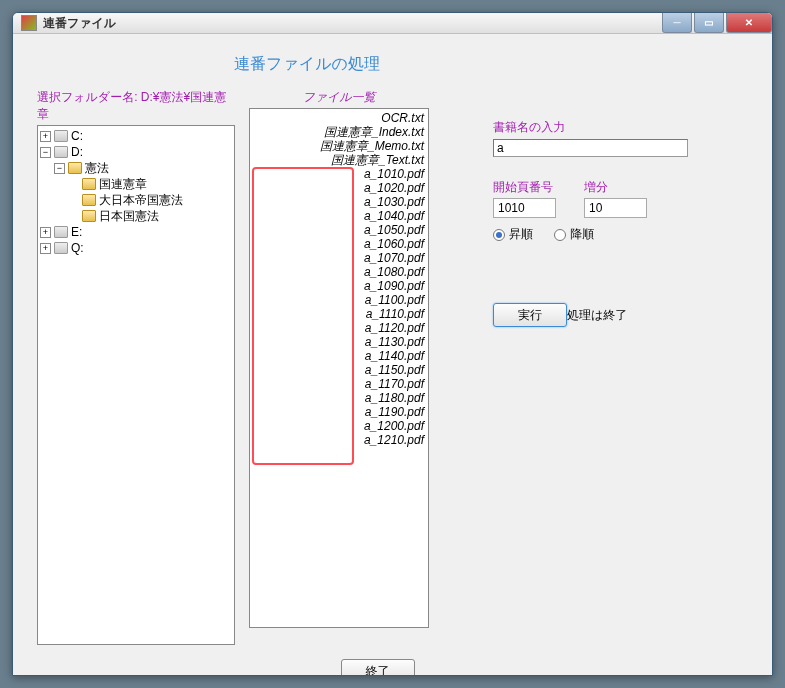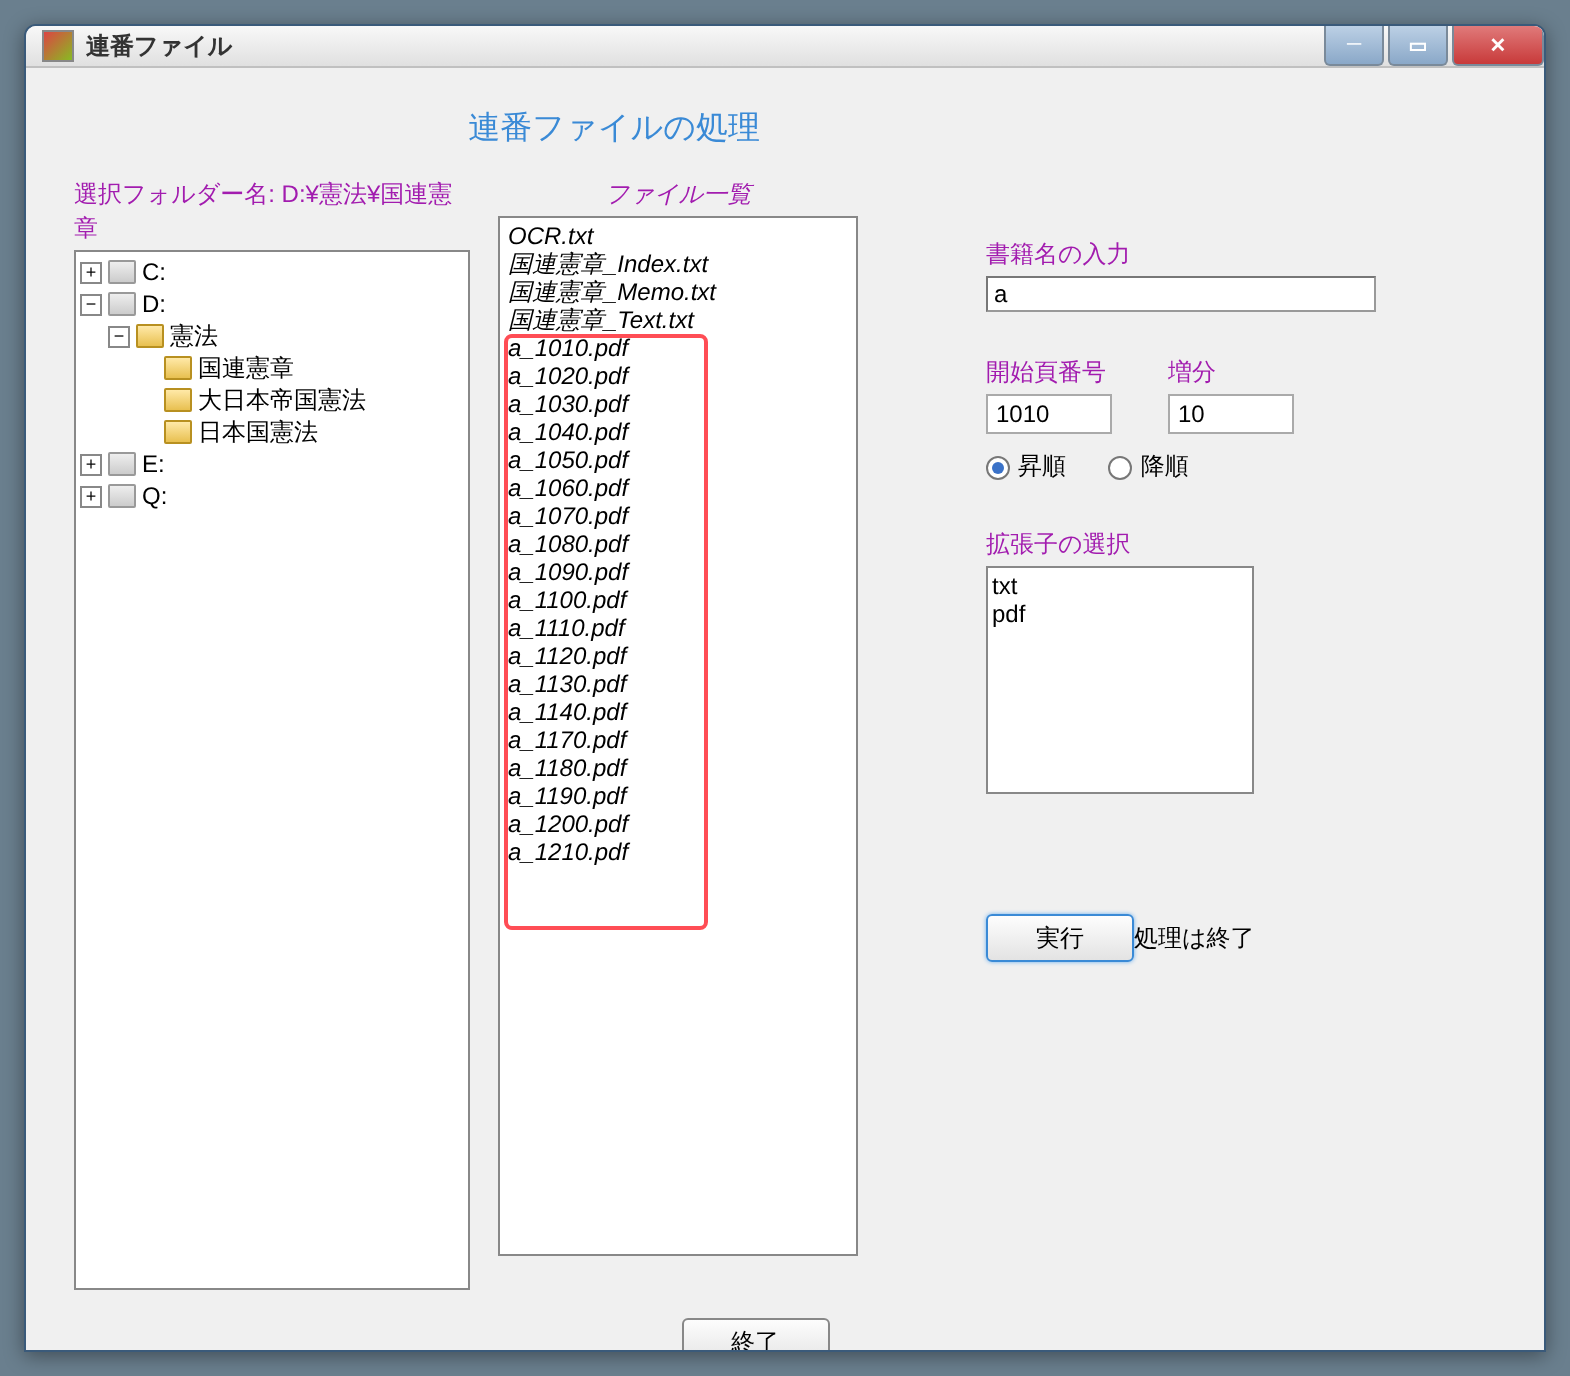--- a/index.html
+++ b/index.html
@@ -33,21 +33,21 @@
 .heading { color: #3a8ad6; font-size: 16px; text-align: center; margin: 4px 0 14px 170px; width: 200px;}
 .row { display: flex; gap: 14px; align-items: flex-start; }
 .col-tree { width: 198px; }
 .col-files { width: 180px; font-style: italic; }
 .col-right { flex: 1; padding-left: 50px; padding-top: 30px; }
 .label { font-size: 12px; color: #a21caf; margin-bottom: 2px; }
 .tree-box, .file-box {
   background: #fff; border: 1px solid #888; height: 520px;
   font-size: 12px; padding: 2px; overflow: hidden;
 }
-.file-box { position: relative; }
+.file-box { position: relative; text-align: right; }
 .tree-node { display: flex; align-items: center; height: 16px; line-height:16px; white-space: nowrap; }
 .tree-toggle { width: 11px; height: 11px; border: 1px solid #888; font-size: 9px; line-height: 9px; text-align: center; margin-right: 3px; background:#fff; }
 .tree-spacer { display:inline-block; width:14px; }
 .folder-icon, .drive-icon {
   width: 14px; height: 12px; display:inline-block; margin-right: 3px; vertical-align: middle;
 }
 .drive-icon { background: linear-gradient(#eee,#ccc); border:1px solid #999; border-radius:1px;}
 .folder-icon { background: linear-gradient(#ffe9a8,#e8c050); border:1px solid #b89020; border-radius:1px;}
 .file-item { height: 14px; line-height:14px; font-size:12px; padding:0 2px; white-space:nowrap; overflow:hidden;}
 .highlight-box {
@@ -161,20 +161,21 @@
             <div class="file-item">a_1050.pdf</div>
             <div class="file-item">a_1060.pdf</div>
             <div class="file-item">a_1070.pdf</div>
             <div class="file-item">a_1080.pdf</div>
             <div class="file-item">a_1090.pdf</div>
             <div class="file-item">a_1100.pdf</div>
             <div class="file-item">a_1110.pdf</div>
             <div class="file-item">a_1120.pdf</div>
             <div class="file-item">a_1130.pdf</div>
             <div class="file-item">a_1140.pdf</div>
+            <div class="file-item">a_1150.pdf</div>
             <div class="file-item">a_1170.pdf</div>
             <div class="file-item">a_1180.pdf</div>
             <div class="file-item">a_1190.pdf</div>
             <div class="file-item">a_1200.pdf</div>
             <div class="file-item">a_1210.pdf</div>
           </div>
       </div>
 
       <div class="col-right">
         <div class="field-group">
@@ -192,27 +193,20 @@
               <div class="label">増分</div>
               <input class="small-input" value="10" style="">
             </div>
           </div>
           <div class="radio-row">
             <label><span class="radio-dot sel"></span><span>昇順</span></label>
             <label><span class="radio-dot"></span><span>降順</span></label>
           </div>
         </div>
 
-        <div class="field-group">
-          <div class="label">拡張子の選択</div>
-          <div class="listbox" id="ext-list">
-              <div>txt</div>
-              <div>pdf</div>
-            </div>
-        </div>
 
         <div class="status-row">
           <button class="btn exec">実行</button>
           <span style="font-size:12px;">処理は終了</span>
         </div>
       </div>
     </div>
 
     <div class="exit-row">
       <button class="btn">終了</button>

